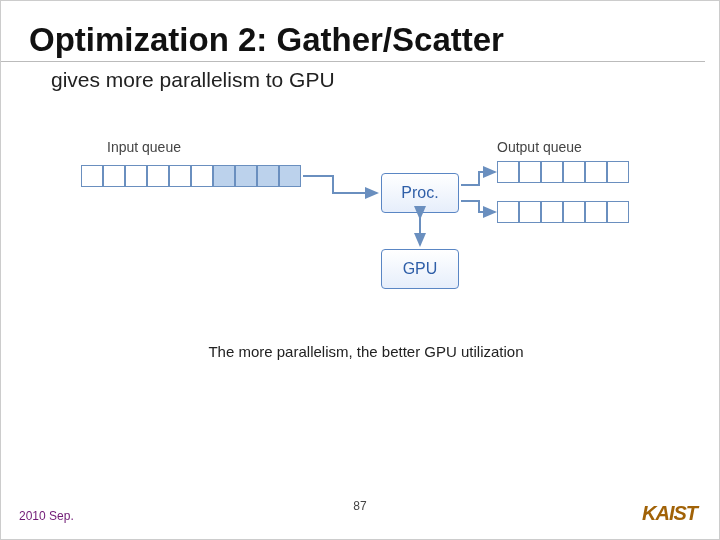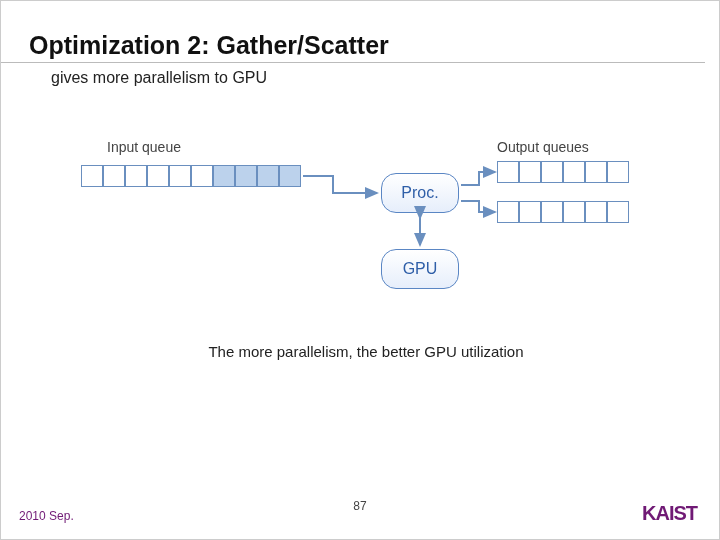--- a/index.html
+++ b/index.html
@@ -1,46 +1,46 @@
 <!DOCTYPE html>
 <html><head>
 <meta charset="utf-8">
 <style>
   * { box-sizing: border-box; margin: 0; padding: 0; }
   html, body { width: 720px; height: 540px; font-family: Arial, Helvetica, sans-serif; background: #fff; }
   .slide { width: 720px; height: 540px; position: relative; border: 1px solid #ccc; }
-  .title { font-size: 25px; font-weight: bold; color: #111; padding: 30px 0 2px 28px; border-bottom: 1px solid #bbb; margin: 0 14px 0 0; }
-  .subtitle { font-size: 16px; color: #222; padding: 6px 0 0 50px; }
+  .title { font-size: 33px; font-weight: bold; color: #111; padding: 20px 0 2px 28px; border-bottom: 1px solid #bbb; margin: 0 14px 0 0; }
+  .subtitle { font-size: 21px; color: #222; padding: 6px 0 0 50px; }
   .diagram { position: absolute; left: 80px; top: 120px; width: 560px; height: 200px; }
   .label { position: absolute; font-size: 14px; color: #444; font-family: "Verdana", sans-serif; margin-left: 20px; }
   .queue { position: absolute; display: flex; }
   .cell { width: 22px; height: 22px; border: 1px solid #6a8fbf; background: #fff; }
   .packet { background: #bcd2ec; }
-  .box { position: absolute; width: 78px; height: 40px; border: 1.5px solid #5a86c4; border-radius: 15px; background: linear-gradient(#fff, #e6eefb); color: #2f5fa8; font-size: 16px; font-family: "Verdana", sans-serif; display: flex; align-items: center; justify-content: center; }
+  .box { position: absolute; width: 78px; height: 40px; border: 1.5px solid #5a86c4; border-radius: 4px; background: linear-gradient(#fff, #e6eefb); color: #2f5fa8; font-size: 16px; font-family: "Verdana", sans-serif; display: flex; align-items: center; justify-content: center; }
   .caption { position: absolute; left: 60px; top: 340px; width: 610px; font-size: 15px; color: #222; font-family: "Verdana", sans-serif; line-height: 1.5; }
   .caption .line1 { text-align: center; }
   .caption .line2 { color: #1f3f7f; }
   .arrow-sym { color: #1f3f7f; font-weight: bold; }
   .footer-date { position: absolute; left: 18px; bottom: 16px; font-size: 12px; color: #701a75; }
   .footer-page { position: absolute; left: 50%; transform: translateX(-50%); bottom: 26px; font-size: 12px; color: #444; }
-  .logo { position: absolute; right: 22px; bottom: 14px; font-family: Arial, sans-serif; font-weight: 900; font-size: 20px; color: #701a75; letter-spacing: -1px; }
+  .logo { position: absolute; right: 22px; bottom: 14px; font-family: Arial, sans-serif; font-weight: 900; font-style: italic; font-size: 20px; color: #a16207; letter-spacing: -1px; }
   svg.connectors { position: absolute; left: 0; top: 0; width: 560px; height: 200px; }
 </style>
 </head>
 <body>
 
 <div class="slide">
 
   <h1 class="title">Optimization 2: Gather/Scatter</h1>
   <div class="subtitle">gives more parallelism to GPU</div>
 
   <div class="diagram">
 
     <div class="label" style="left:6px; top:18px;">Input queue</div>
-    <div class="label" style="left:396px; top:18px;">Output queues</div>
+    <div class="label" style="left:396px; top:18px;">Output queue</div>
 
     <div class="queue" style="left:0; top:44px;">
       <div class="cell"></div>
         <div class="cell"></div>
         <div class="cell"></div>
         <div class="cell"></div>
       <div class="cell"></div>
         <div class="cell"></div>
       <div class="cell packet"></div>
         <div class="cell packet"></div>

